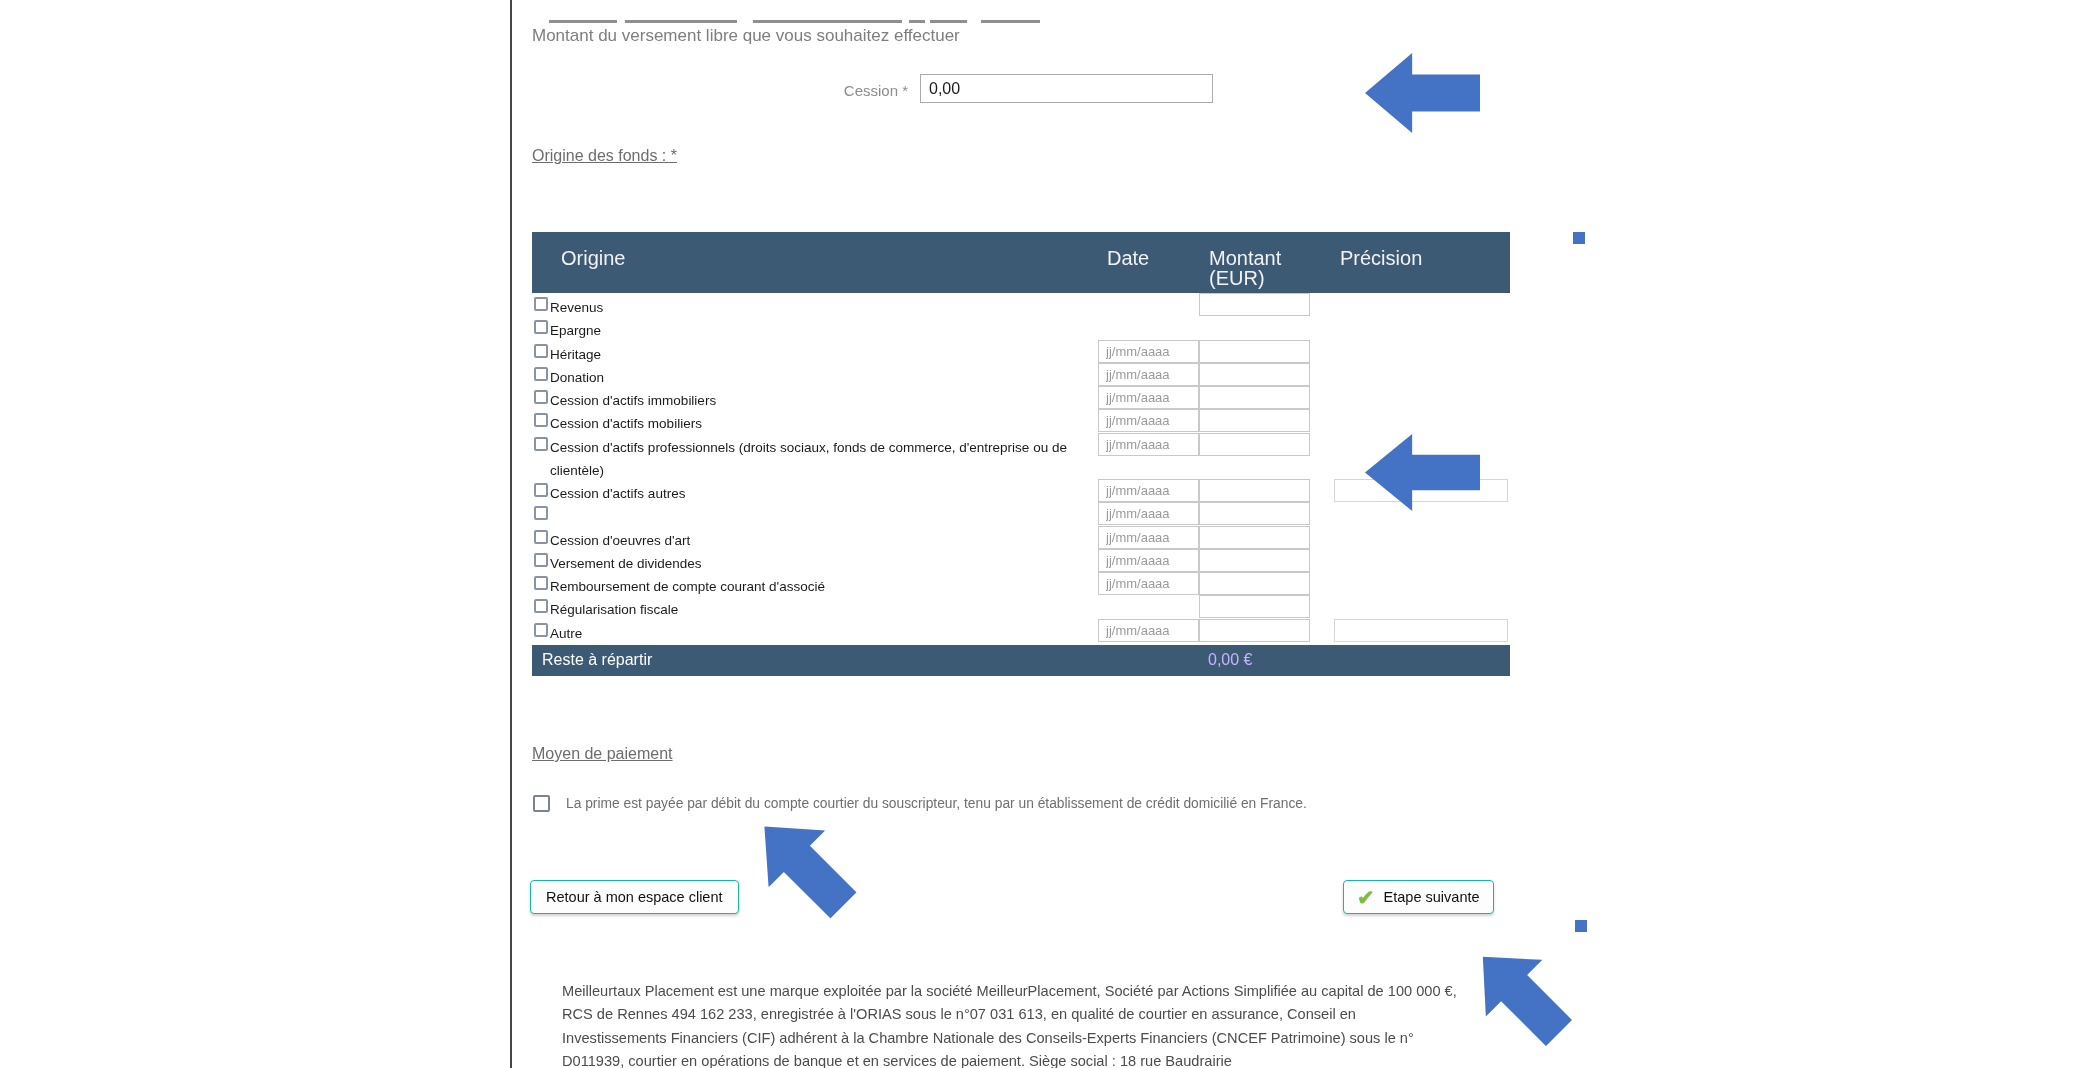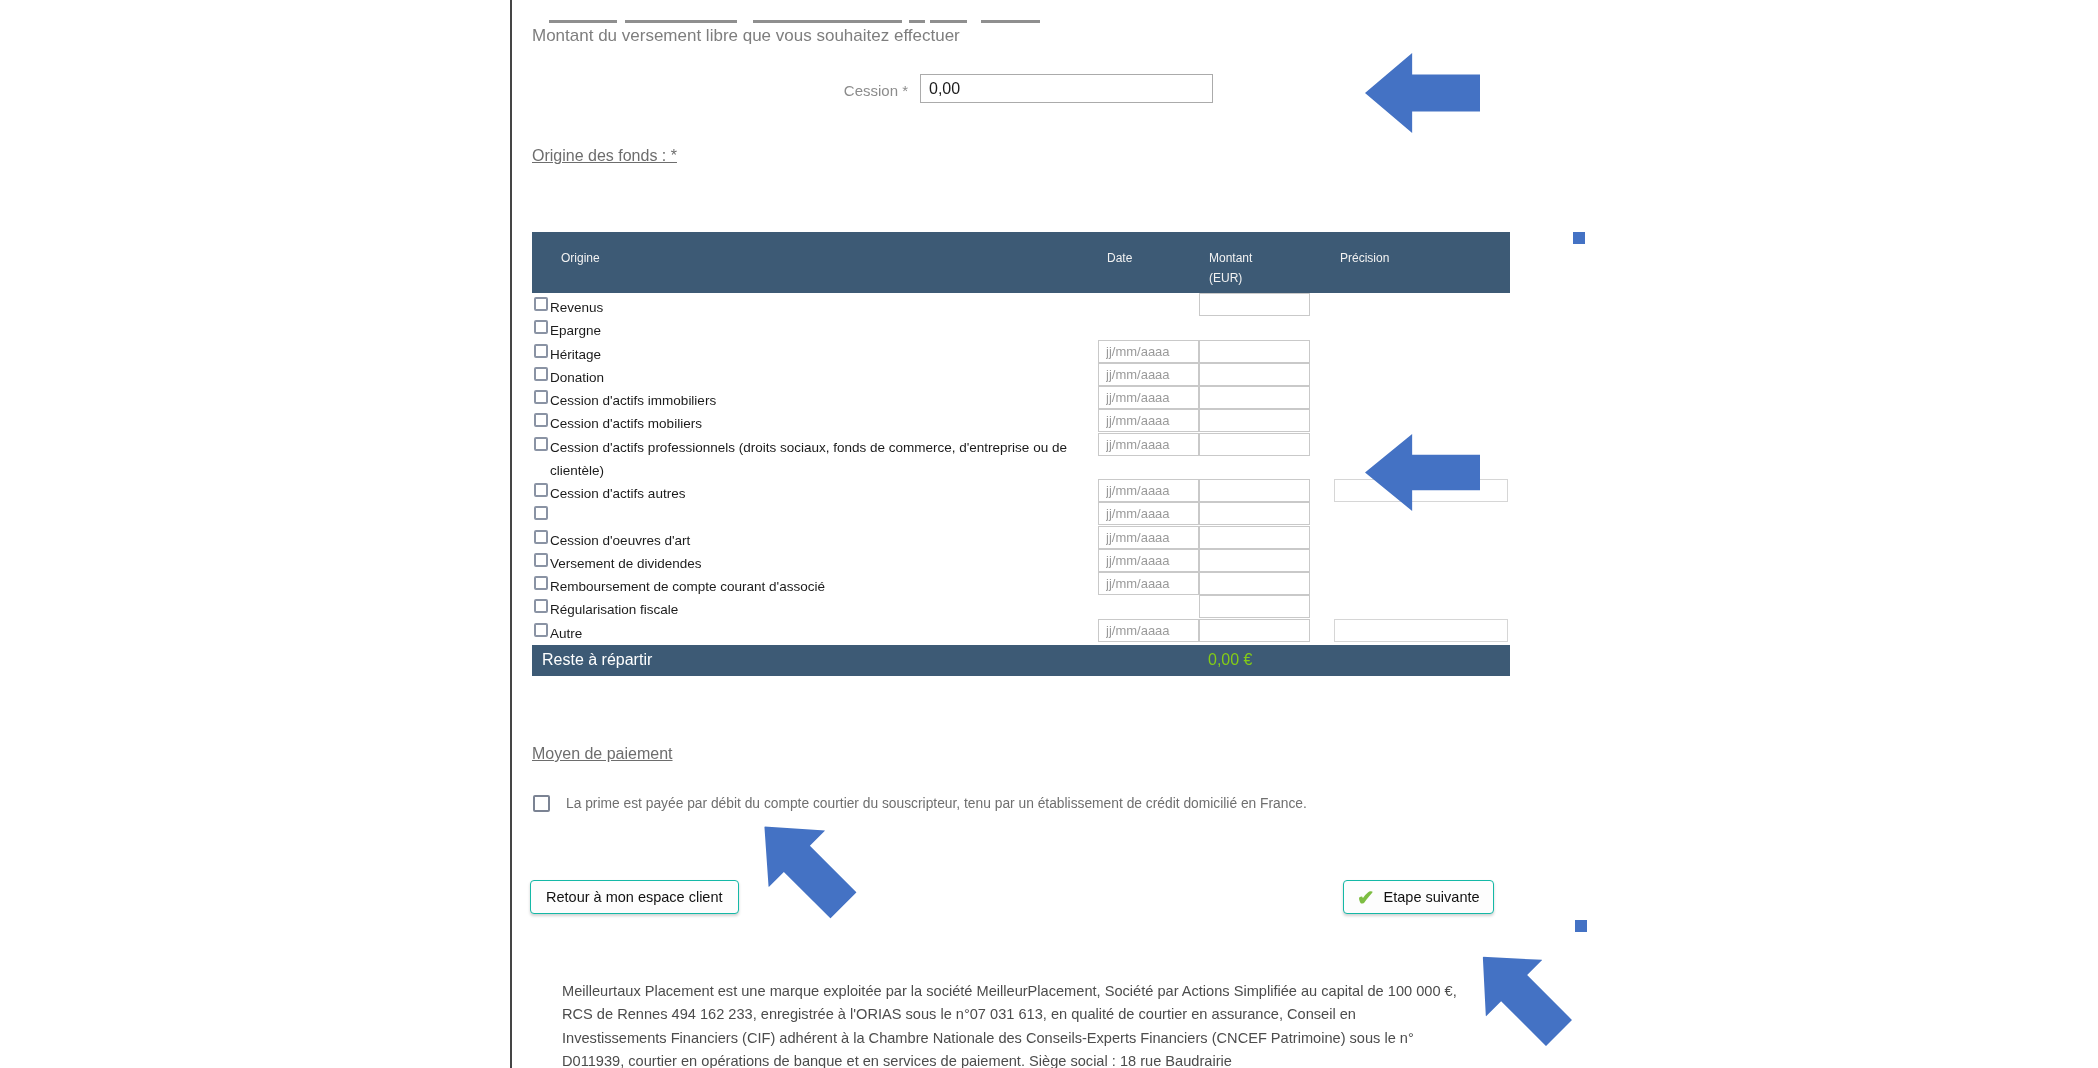--- a/index.html
+++ b/index.html
@@ -10,42 +10,42 @@
   .h-main{position:absolute;left:532px;top:26px;font-size:17px;color:#7e7e7e;}
   .lbl-montant{position:absolute;left:780px;top:82px;width:128px;text-align:right;
                font-size:15px;color:#8c8c8c;}
   .inp-montant{position:absolute;left:920px;top:74px;width:293px;height:29px;
                border:1px solid #ababab;font-family:"Liberation Sans",sans-serif;
                font-size:16px;color:#1c1c1c;padding:0 8px;box-sizing:border-box;background:#fff;}
   .h-sub{position:absolute;font-size:16px;color:#6d6d6d;text-decoration:underline;}
   .h-origine{left:532px;top:147px;}
   .h-paiement{left:532px;top:745px;}
   .thead{position:absolute;left:532px;top:232px;width:978px;height:61px;background:#3d5a75;}
-  .thead span{position:absolute;color:#f2f2f2;font-size:12px;line-height:20px;}
+  .thead span{position:absolute;color:#f2f2f2;font-size:20px;line-height:20px;}
   .th-origine{left:29px;top:16px;}
   .th-date{left:575px;top:16px;}
   .th-montant{left:677px;top:16px;width:78px;}
   .th-precision{left:808px;top:16px;}
   .rows{position:absolute;left:532px;top:295px;width:978px;}
   .trow{position:relative;height:23.25px;}
   .trow.two{height:46.5px;}
   .cb{position:absolute;left:2px;top:2px;width:14px;height:14px;background:#fff;
       border:2px solid #8a93a4;border-radius:2px;box-sizing:border-box;}
   .rlab{position:absolute;left:18px;top:1px;width:548px;font-size:13.5px;
         line-height:23.25px;color:#1b1b1b;}
   .inp{position:absolute;top:-2px;height:23px;border:1px solid #c9c9c9;background:#fff;
        font-family:"Liberation Sans",sans-serif;font-size:13px;color:#333;
        padding:4px 7px;box-sizing:border-box;}
   .inp::placeholder{color:#9a9a9a;opacity:1;}
   .inp.date{left:566px;width:101px;}
   .inp.mont{left:667px;width:111px;}
   .inp.prec{left:802px;width:174px;border-color:#d6d6d6;}
   .tfoot{position:absolute;left:532px;top:645px;width:978px;height:31px;background:#3d5a75;}
   .tfoot .fl{position:absolute;left:10px;top:6px;color:#fff;font-size:16px;}
-  .tfoot .fv{position:absolute;left:676px;top:6px;color:#84cc16;font-size:16px;}
+  .tfoot .fv{position:absolute;left:676px;top:6px;color:#c4b5fd;font-size:16px;}
   .pay-cb{position:absolute;left:533px;top:795px;width:17px;height:17px;background:#fff;
           border:2px solid #7b8393;border-radius:2px;box-sizing:border-box;}
   .pay-lbl{position:absolute;left:566px;top:796px;width:1000px;font-size:13.8px;color:#6f6f6f;}
   .btn{position:absolute;height:34px;background:#fdfdfd;border:1px solid #14b8a6;
        border-radius:4px;box-shadow:0 2px 3px rgba(0,0,0,.18);font-family:"Liberation Sans",sans-serif;
        font-size:14.5px;color:#111;display:flex;align-items:center;cursor:pointer;}
   .btn-back{left:530px;top:880px;padding:0 15px;}
   .btn-next{left:1343px;top:880px;padding:0 13px;gap:9px;}
   .check-glyph{color:#7dbd42;font-size:21px;font-weight:bold;line-height:21px;}
   .footer-text{position:absolute;left:562px;top:980px;width:900px;font-size:14.6px;

